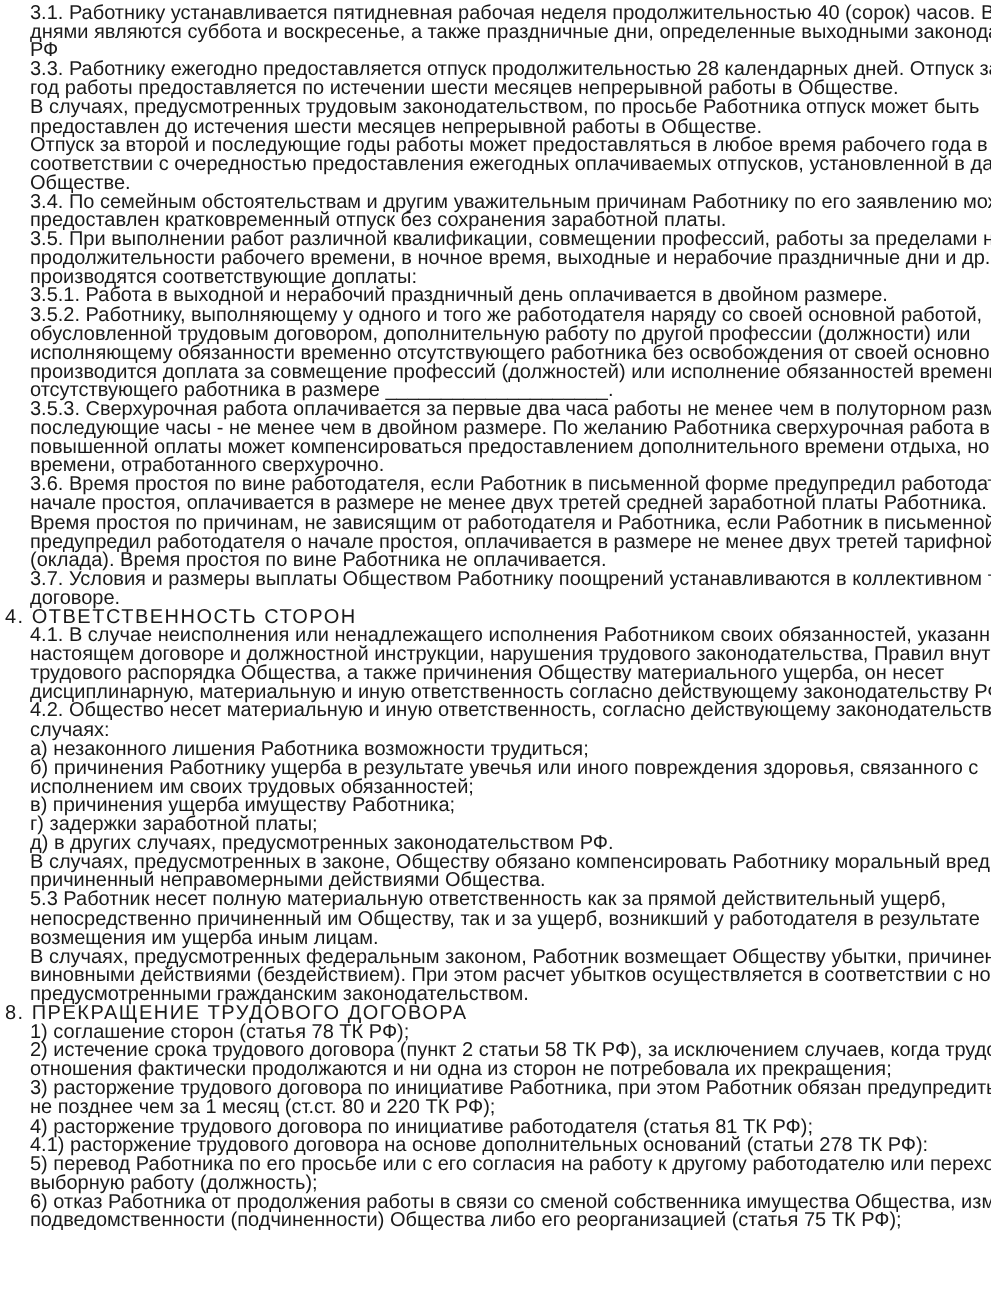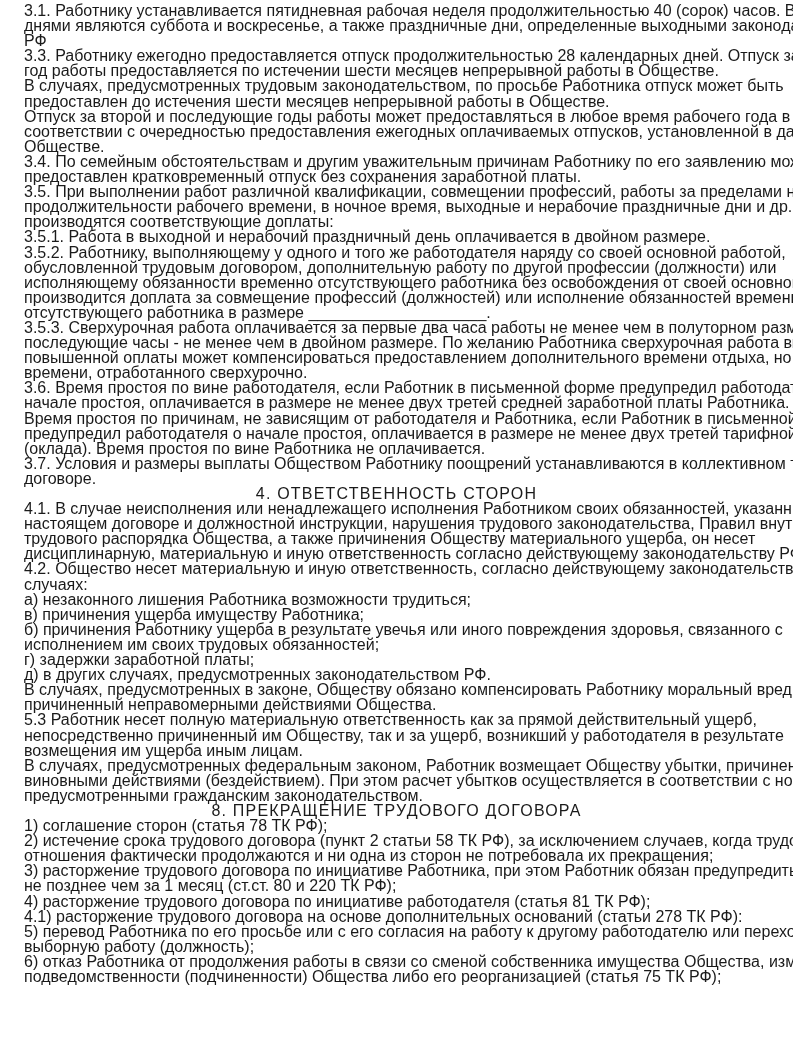--- a/index.html
+++ b/index.html
@@ -23,21 +23,21 @@
     }
     .para, .heading {
       margin: 0;
       padding: 0;
       font-size: 16px;
       line-height: 15.1px;
       white-space: pre;          
       font-weight: 400;
     }
     .heading {
-      text-align: center;
+      text-align: left;
       letter-spacing: 1.2px;
       
       margin-left: -20px;
       margin-right: 0;
     }
   </style>
 </head>
 <body style="background: rgb(255, 255, 255); color: rgb(26, 26, 26);">
 
 <div class="doc-page">
@@ -75,23 +75,23 @@
       <p class="para">3.7. Условия и размеры выплаты Обществом Работнику поощрений устанавливаются в коллективном трудовом
 договоре.</p>
       <p class="heading">4. ОТВЕТСТВЕННОСТЬ СТОРОН</p>
       <p class="para">4.1. В случае неисполнения или ненадлежащего исполнения Работником своих обязанностей, указанных в
 настоящем договоре и должностной инструкции, нарушения трудового законодательства, Правил внутреннего
 трудового распорядка Общества, а также причинения Обществу материального ущерба, он несет
 дисциплинарную, материальную и иную ответственность согласно действующему законодательству РФ.</p>
       <p class="para">4.2. Общество несет материальную и иную ответственность, согласно действующему законодательству, в
 случаях:</p>
       <p class="para">а) незаконного лишения Работника возможности трудиться;</p>
-      <p class="para">в) причинения ущерба имуществу Работника;</p>
       <p class="para">б) причинения Работнику ущерба в результате увечья или иного повреждения здоровья, связанного с
 исполнением им своих трудовых обязанностей;</p>
+      <p class="para">в) причинения ущерба имуществу Работника;</p>
       <p class="para">г) задержки заработной платы;</p>
       <p class="para">д) в других случаях, предусмотренных законодательством РФ.</p>
       <p class="para">В случаях, предусмотренных в законе, Обществу обязано компенсировать Работнику моральный вред,
 причиненный неправомерными действиями Общества.</p>
       <p class="para">5.3 Работник несет полную материальную ответственность как за прямой действительный ущерб,
 непосредственно причиненный им Обществу, так и за ущерб, возникший у работодателя в результате
 возмещения им ущерба иным лицам.</p>
       <p class="para">В случаях, предусмотренных федеральным законом, Работник возмещает Обществу убытки, причиненные его
 виновными действиями (бездействием). При этом расчет убытков осуществляется в соответствии с нормами,
 предусмотренными гражданским законодательством.</p>

